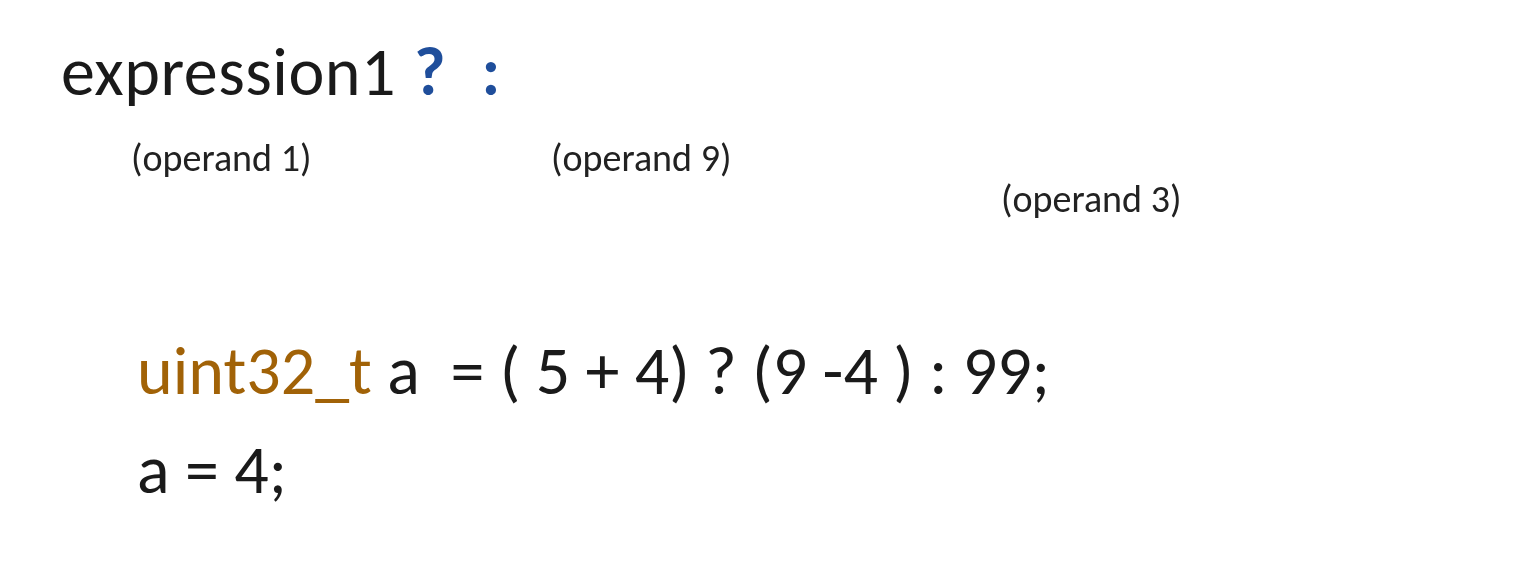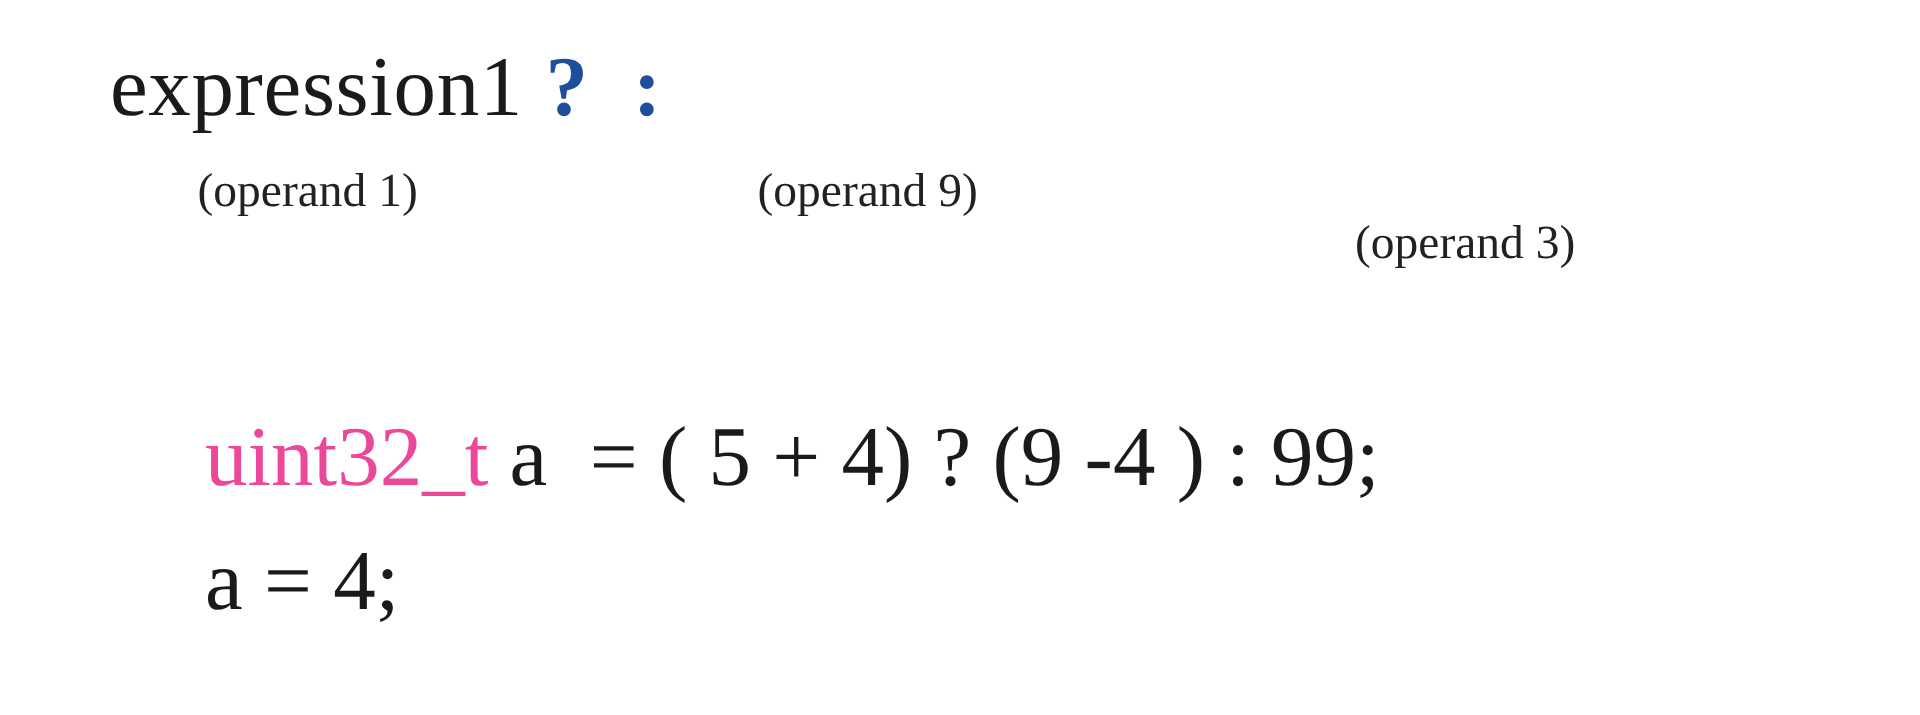--- a/index.html
+++ b/index.html
@@ -1,33 +1,33 @@
 <!DOCTYPE html>
 <html><head>
   <meta charset="utf-8">
   <style>
     * { box-sizing: border-box; margin: 0; padding: 0; }
     html, body { width: 1536px; height: 572px; background: #fff; overflow: hidden; }
     body { font-family: "Calibri", "Segoe UI", Arial, sans-serif; color: #222; }
 
-    .stage { width: 1536px; height: 404px; position: relative; padding: 30px 60px 0 88px; font-family: Liberation Serif, serif; }
+    .stage { width: 1536px; height: 404px; position: relative; padding: 30px 60px 0 61px; }
 
     .syntax-line { display: flex; align-items: baseline; gap: 0; font-size: 68px; margin-left: 0; }
     .syntax-line .expr { color: #1a1a1a; letter-spacing: 0.5px; }
     .syntax-line .op { color: #1f4e9b; font-weight: 700; padding: 0 18px; }
 
-    .operands { display: flex; font-size: 38px; color: #222; margin: 22px 0 0 60px; gap: 28px; }
+    .operands { display: flex; font-size: 38px; color: #222; margin: 22px 0 0 60px; }
     .operands .col { text-align: left; }
     .operands .col1 { width: 420px; padding-left: 10px; }
     .operands .col2 { width: 430px; padding-left: 10px; }
     .operands .col3 { width: 360px; padding-left: 30px; margin-top: 41px; }
 
     .code-block { margin: 100px 0 0 76px; font-size: 68px; color: #1a1a1a; line-height: 1.45; }
     .code-line { white-space: pre; }
-    .kw { color: #ec4899; }
+    .kw { color: #a16207; }
   </style>
 </head>
 <body>
 
 <div class="stage">
 
   <div class="syntax-line">
     <span class="expr">expression1</span>
     <span class="op">?</span>
     <span class="op">:</span>

